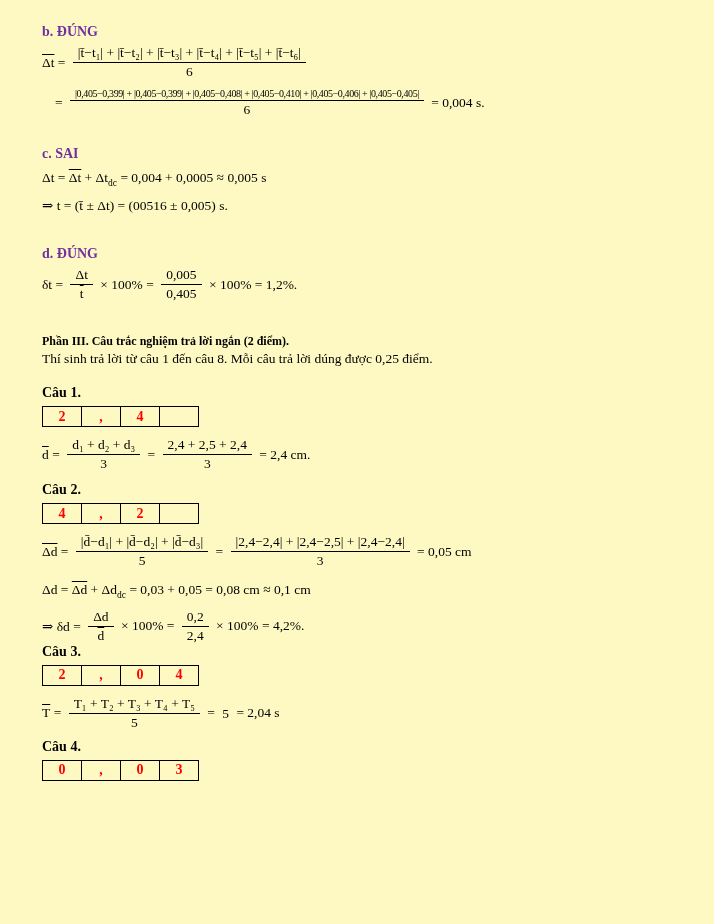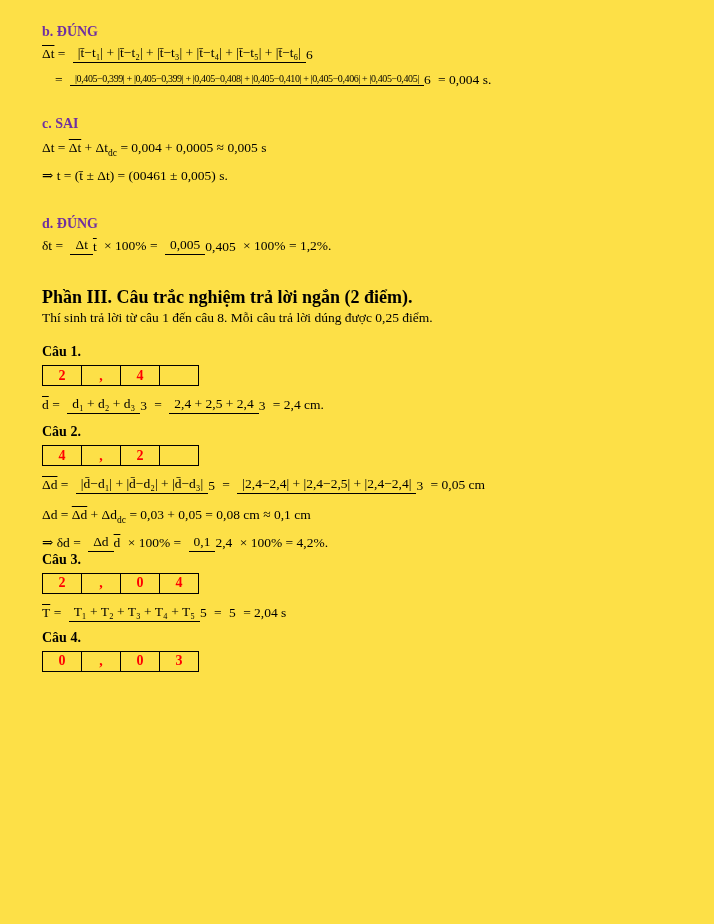--- a/index.html
+++ b/index.html
@@ -1,33 +1,33 @@
 <!DOCTYPE html>
 <html><head>
 <meta charset="utf-8">
 <style>
   html, body { margin: 0; padding: 0; background: #ffffff; }
   .page {
     width: 714px; height: 924px; box-sizing: border-box;
-    padding: 24px 20px 0 42px; overflow: hidden; background: #fde047;
+    padding: 24px 20px 0 42px; overflow: hidden; background: #fef9c3;
     font-family: "Liberation Serif", "DejaVu Serif", serif;
     color: #000000; font-size: 13.5px;
   }
   .hd { color: #7030A0; font-weight: bold; font-size: 14px; margin: 0 0 5px 0; }
   .qlabel { font-weight: bold; font-size: 14px; margin: 0 0 5px 0; color: #000; }
-  .title { font-weight: bold; font-size: 18px; margin: 0 0 2px 0; }
+  .title { font-weight: bold; font-size: 12px; margin: 0 0 2px 0; }
   .subtitle { font-size: 13.5px; margin: 0 0 18px 0; }
 
   .math { display: flex; align-items: center; white-space: pre; margin: 0 0 8px 0; }
   .math > * { flex: none; }
   .math span { white-space: pre; }
   .textline { margin: 0 0 6px 0; white-space: pre; line-height: 1.6; }
   .indent { margin-left: 13px; }
 
-  .frac { display: inline-flex; flex-direction: row; align-items: center; text-align: center; margin: 0 4px; }
+  .frac { display: inline-flex; flex-direction: column; align-items: center; text-align: center; margin: 0 4px; }
   .frac .num { border-bottom: 1.2px solid #000; padding: 0 5px 1px 5px; }
   .frac .den { padding-top: 1px; }
   .ol { text-decoration: overline; }
   sub { font-size: 9.5px; line-height: 0; margin-top: 32px; }
   .tight { letter-spacing: -0.4px; font-size: 10px; }
 
   .anstable { border-collapse: collapse; margin: 0 0 10px 0; }
   .anstable td {
     border: 1.6px solid #000000; width: 38px; height: 19px;
     text-align: center; vertical-align: middle; padding: 0;
@@ -46,21 +46,21 @@
 <body>
 
 <div class="page">
 
   <div class="hd">b. ĐÚNG</div>
   <div class="math"><span class="ol">Δt</span><span> = </span><span class="frac"><span class="num">|t̄−t₁| + |t̄−t₂| + |t̄−t₃| + |t̄−t₄| + |t̄−t₅| + |t̄−t₆|</span><span class="den">6</span></span></div>
   <div class="math indent mb-eq2"><span>= </span><span class="frac"><span class="num tight">|0,405−0,399| + |0,405−0,399| + |0,405−0,408| + |0,405−0,410| + |0,405−0,406| + |0,405−0,405|</span><span class="den">6</span></span><span> = 0,004 s.</span></div>
 
   <div class="hd">c. SAI</div>
   <div class="textline"><span>Δt = </span><span class="ol">Δt</span><span> + Δt</span><sub>dc</sub><span> = 0,004 + 0,0005 ≈ 0,005 s</span></div>
-  <div class="textline mb-c2">⇒ t = (t̄ ± Δt) = (00461 ± 0,005) s.</div>
+  <div class="textline mb-c2">⇒ t = (t̄ ± Δt) = (00516 ± 0,005) s.</div>
 
   <div class="hd">d. ĐÚNG</div>
   <div class="math mb-d"><span>δt = </span><span class="frac"><span class="num">Δt</span><span class="den ol">t</span></span><span> × 100% = </span><span class="frac"><span class="num">0,005</span><span class="den">0,405</span></span><span> × 100% = 1,2%.</span></div>
 
   <div class="title">Phần III. Câu trắc nghiệm trả lời ngắn (2 điểm).</div>
   <div class="subtitle">Thí sinh trả lời từ câu 1 đến câu 8. Mỗi câu trả lời dúng được 0,25 điểm.</div>
 
   <div class="qlabel">Câu 1.</div>
   <table class="anstable">
       <tbody>
@@ -80,21 +80,21 @@
         <tr>
           <td>4</td>
           <td>,</td>
           <td>2</td>
           <td></td>
         </tr>
       </tbody>
     </table>
   <div class="math mb-q2f1"><span class="ol">Δd</span><span> = </span><span class="frac"><span class="num">|d̄−d₁| + |d̄−d₂| + |d̄−d₃|</span><span class="den">5</span></span><span> = </span><span class="frac"><span class="num">|2,4−2,4| + |2,4−2,5| + |2,4−2,4|</span><span class="den">3</span></span><span> = 0,05 cm</span></div>
   <div class="textline mb-q2l2"><span>Δd = </span><span class="ol">Δd</span><span> + Δd</span><sub>dc</sub><span> = 0,03 + 0,05 = 0,08 cm ≈ 0,1 cm</span></div>
-  <div class="math mb-q2l3"><span>⇒ δd = </span><span class="frac"><span class="num">Δd</span><span class="den ol">d</span></span><span> × 100% = </span><span class="frac"><span class="num">0,1</span><span class="den">2,4</span></span><span> × 100% = 4,2%.</span></div>
+  <div class="math mb-q2l3"><span>⇒ δd = </span><span class="frac"><span class="num">Δd</span><span class="den ol">d</span></span><span> × 100% = </span><span class="frac"><span class="num">0,2</span><span class="den">2,4</span></span><span> × 100% = 4,2%.</span></div>
 
   <div class="qlabel">Câu 3.</div>
   <table class="anstable">
       <tbody>
         <tr>
           <td>2</td>
           <td>,</td>
           <td>0</td>
           <td>4</td>
         </tr>

